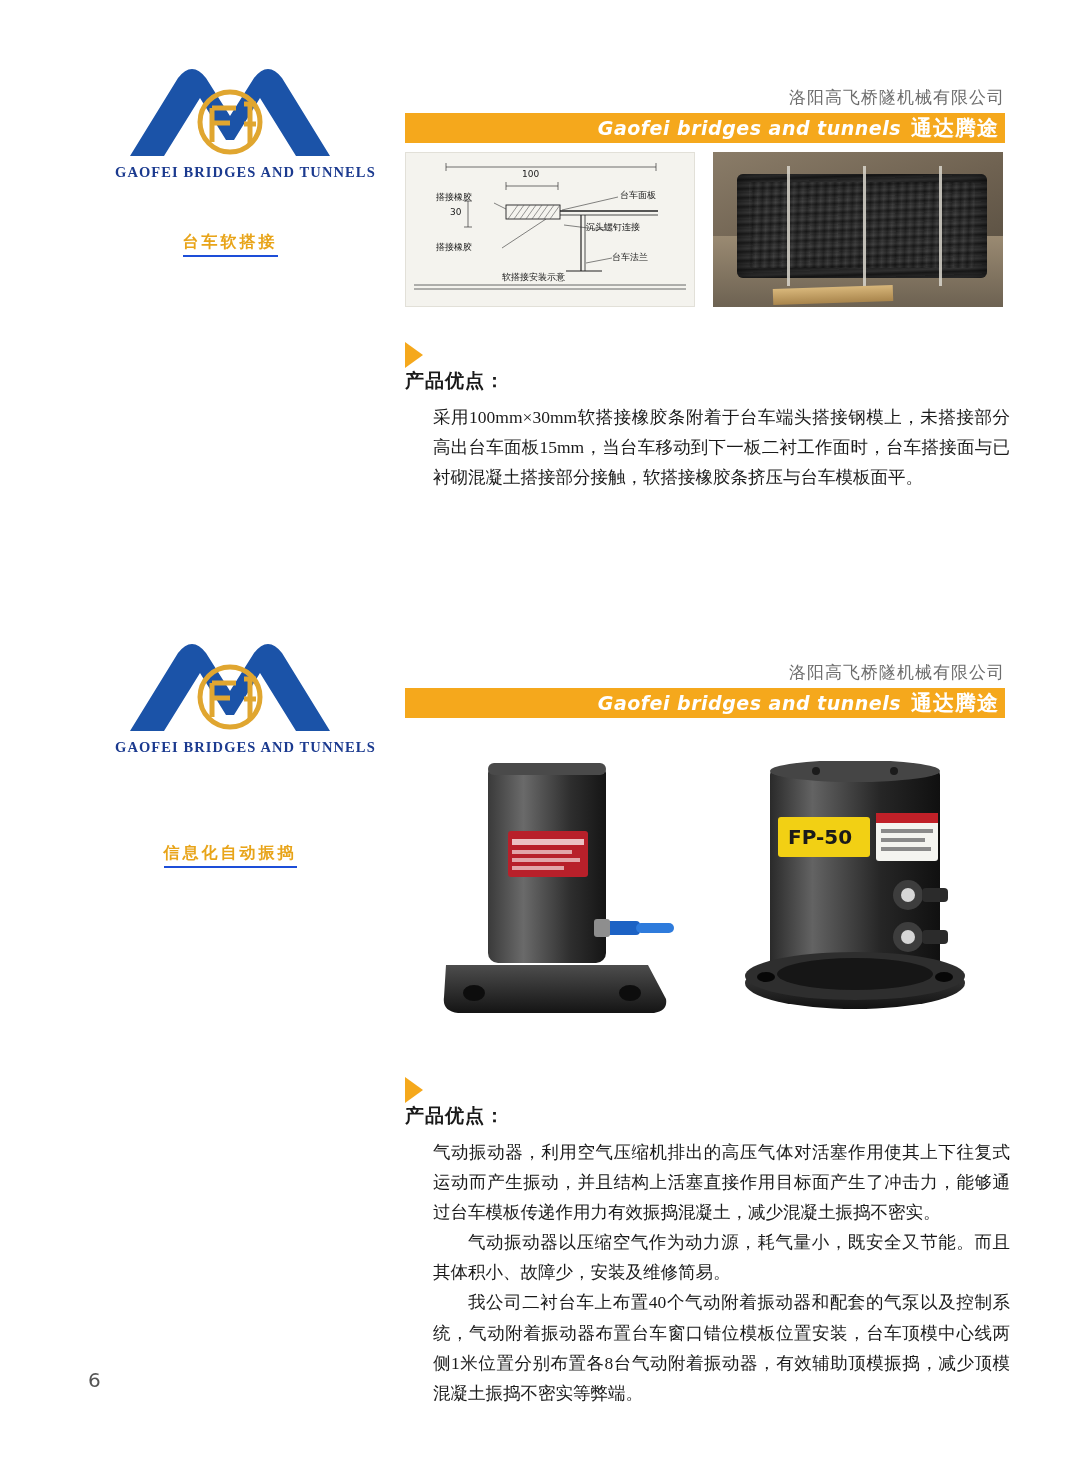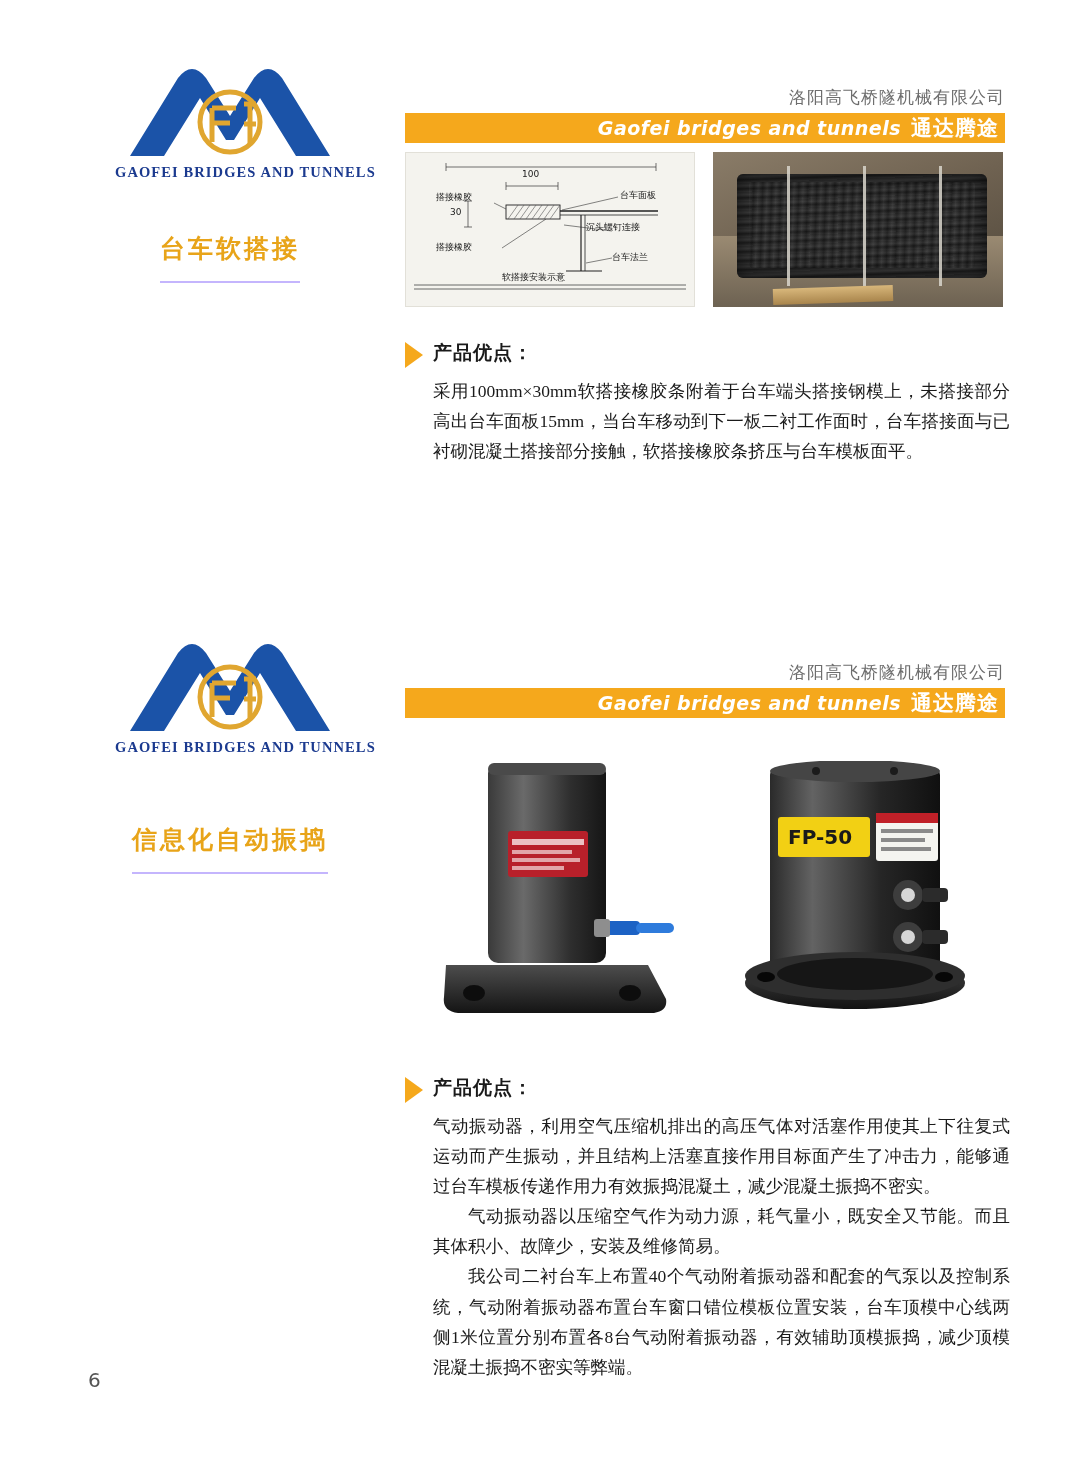--- a/index.html
+++ b/index.html
@@ -21,27 +21,27 @@
   .left-col{position:absolute;left:80px;top:0;width:300px;text-align:center;}
   .logo-wrap{width:230px;margin:0 auto;position:relative;height:110px;}
   .logo-svg{display:block;margin:0 auto;}
   .logo-caption{
     font-family:"Liberation Serif", serif;
     font-size:14.5px;letter-spacing:1.1px;color:#1b3a8f;font-weight:700;
     margin-top:4px;white-space:nowrap;
   }
   .left-title{
     margin-top:62px;
-    font-size:25px;font-weight:700;color:#e8a419;letter-spacing:3px;
-    padding-bottom:16px;
-    border-bottom:2px solid #c4b5fd;
+    font-size:16px;font-weight:700;color:#e8a419;letter-spacing:3px;
+    padding-bottom:2px;
+    border-bottom:2px solid #1d4ed8;
     display:inline-block;
     font-family:"DejaVu Sans", sans-serif;
   }
-  #section-2 .left-title{margin-top:78px;}
+  #section-2 .left-title{margin-top:98px;}
 
   
   .banner{position:absolute;left:405px;width:600px;}
   .banner-cn{
     text-align:right;
     font-size:17px;color:#6d6d6d;letter-spacing:1px;
     font-family:"DejaVu Sans", sans-serif;
     line-height:1.1;
   }
   .banner-bar{
@@ -94,21 +94,21 @@
 
   
   .vib-row{position:absolute;left:430px;top:118px;width:590px;height:300px;}
   .vib{position:absolute;text-decoration:underline;}
   .vib-label{
     position:absolute;font-weight:700;font-family:"DejaVu Sans", sans-serif;
   }
 
   
   .adv{position:absolute;left:405px;width:605px;}
-  .adv-head{display:flex;align-items:flex-start;gap:10px;}
+  .adv-head{display:flex;align-items:flex-start;gap:0;flex-direction:column;}
   .tri{
     width:0;height:0;border-top:13px solid transparent;border-bottom:13px solid transparent;
     border-left:18px solid #f5a81c;margin-top:2px;flex:0 0 auto;
   }
   .adv-title{
     font-size:19px;font-weight:700;color:#1a1a1a;letter-spacing:1px;
     font-family:"DejaVu Sans", sans-serif;
   }
   .adv-body{
     margin-top:8px;margin-left:28px;

